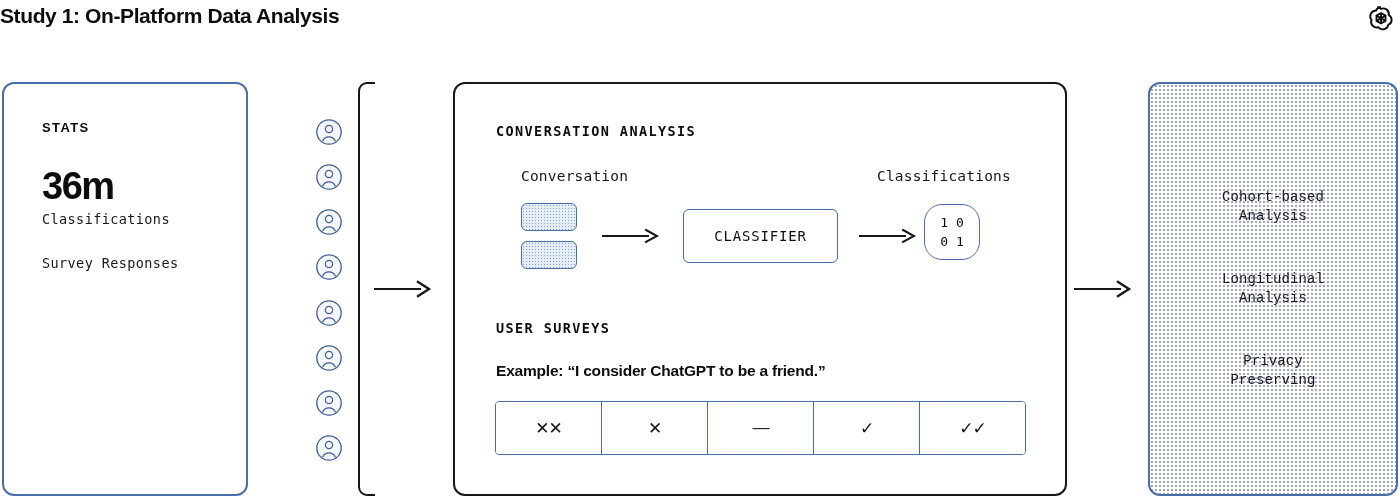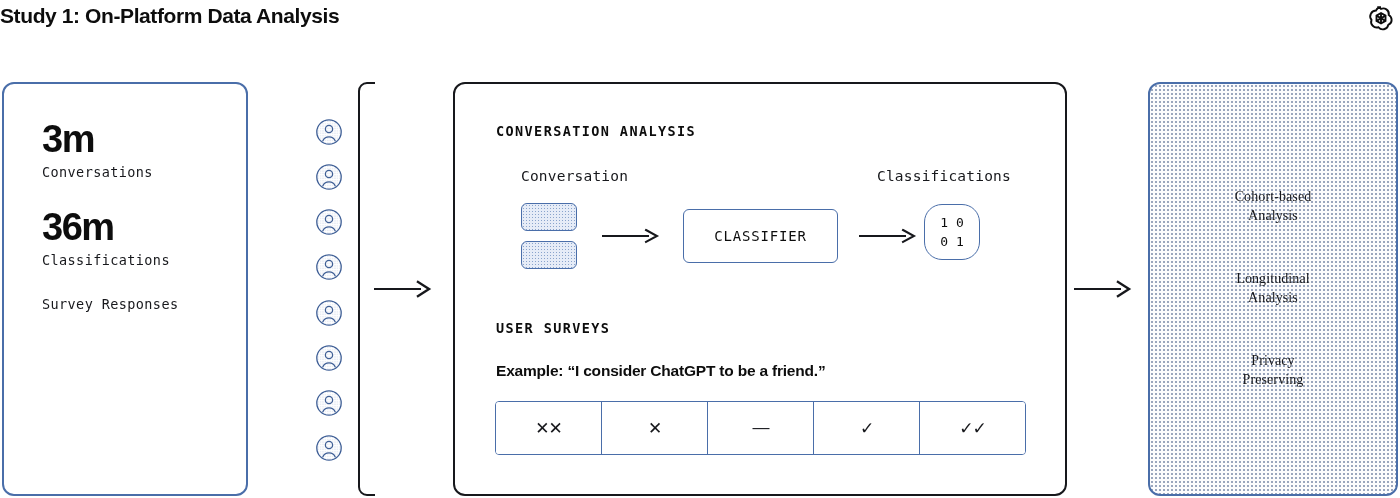--- a/index.html
+++ b/index.html
@@ -253,21 +253,21 @@
     background-color: #fcfcfd;
     background-image: radial-gradient(#9aa6bd 0.75px, transparent 0.85px);
     background-size: 4px 4px;
     display: flex;
     flex-direction: column;
     align-items: center;
     justify-content: center;
     gap: 44px;
   }
   .outcome-item {
-    font-family: Liberation Serif, serif;
+    font-family: Liberation Mono, monospace;
     font-size: 14px;
     line-height: 1.35;
     text-align: center;
     color: #17181c;
     letter-spacing: 0.1px;
     white-space: pre-line;
   }
 
   #arrow-center-to-outcomes {
     position: absolute;
@@ -285,25 +285,22 @@
   <div class="brand-logo">
     <svg viewBox="0 0 24 24" width="30" height="30" fill="none" stroke="#0d0d0d" stroke-width="1.5">
       <path d="M12 2.6c-1.9 0-3.4 1.1-4 2.6-1.7 0-3.3 1-4.1 2.6-.9 1.7-.6 3.6.5 4.9-.6 1.6-.3 3.5 1 4.7 1.2 1.3 3 1.7 4.6 1.2 1 1.3 2.7 2 4.4 1.6 1.8-.4 3.1-1.8 3.4-3.5 1.6-.6 2.7-2.1 2.7-3.9 0-1.7-.9-3.2-2.3-4 .3-1.7-.4-3.5-1.9-4.5-1.3-.9-2.9-1-4.3-.4-.7-.8-1.8-1.3-3-1.3z"></path>
       <path d="M12 7.2 15.6 9.3v4.2L12 15.6 8.4 13.5V9.3z"></path>
       <path d="M12 7.2v8.4M8.4 9.3 15.6 13.5M15.6 9.3 8.4 13.5"></path>
     </svg>
   </div>
 </div>
 
 <div class="panel panel-blue" id="stats-card">
-
-  <div class="stat-block">
-    <div class="stat-value">3m</div>
-    <div class="stat-label">Conversations</div>
-  </div>
+  <div class="stats-heading">STATS</div>
+
 
   <div class="stat-block">
     <div class="stat-value">36m</div>
     <div class="stat-label">Classifications</div>
   </div>
 
   <div class="stat-block">
     <div class="stat-label">Survey Responses</div>
   </div>
 </div>

